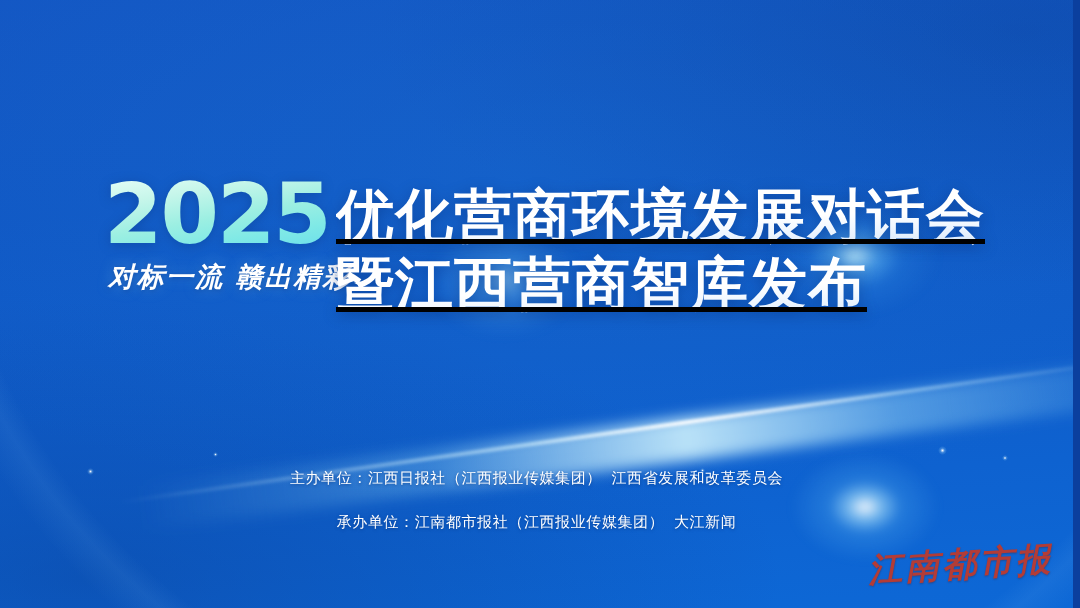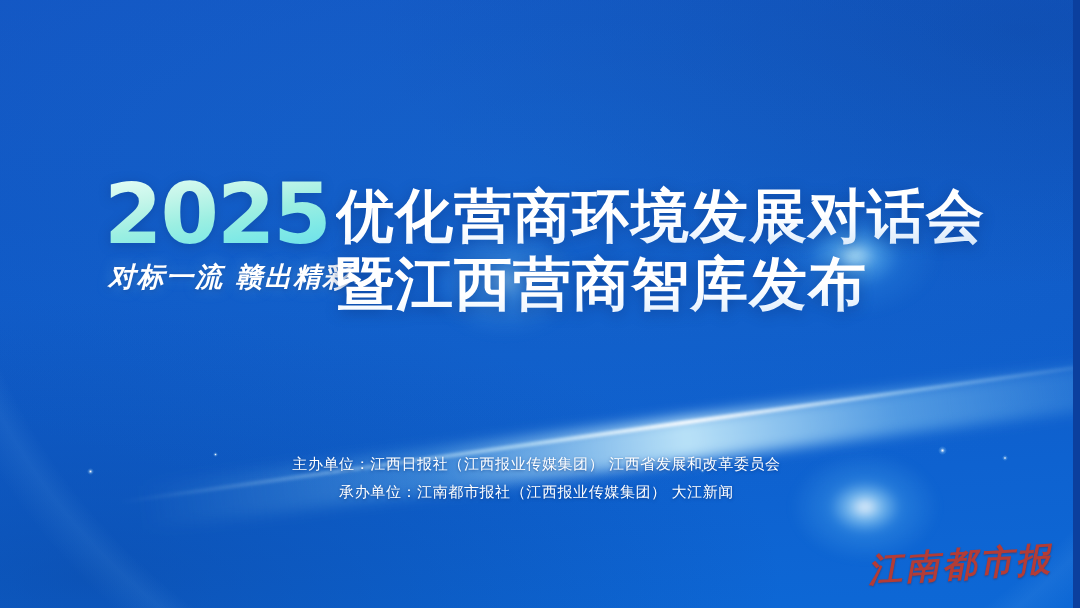--- a/index.html
+++ b/index.html
@@ -205,20 +205,21 @@
     color: #ffffff;
     white-space: nowrap;
     text-shadow: 0 1px 5px rgba(10,55,135,0.55), 0 0 14px rgba(150,225,255,0.35);
   }
 
   .title-block {
     position: absolute;
     left: 336px;
     top: 182px;
     width: 680px;
+    text-decoration: underline;
   }
   .title-line {
     font-family: "DejaVu Sans", "Liberation Sans", sans-serif;
     font-size: 58px;
     font-weight: bold;
     line-height: 1.18;
     letter-spacing: 1px;
     white-space: nowrap;
     background: linear-gradient(178deg, #ffffff 0%, #ffffff 54%, #eef6ff 72%, #cfe2f6 100%);
     -webkit-background-clip: text;
@@ -229,27 +230,28 @@
   }
 
   .credits {
     position: absolute;
     left: 0;
     right: 0;
     top: 450px;
     text-align: center;
   }
   .credit-line {
-    font-family: Liberation Sans, sans-serif;
+    font-family: Liberation Mono, monospace;
     font-size: 15px;
     line-height: 1.85;
     letter-spacing: 0.6px;
     color: #ffffff;
     white-space: nowrap;
     text-shadow: 0 1px 3px rgba(8,50,125,0.65);
+    margin-top: 16px;
   }
 
   .brand-logo {
     position: absolute;
     left: 868px;
     top: 542px;
     font-family: "DejaVu Serif", "Liberation Serif", serif;
     font-size: 34px;
     font-weight: bold;
     font-style: italic;

